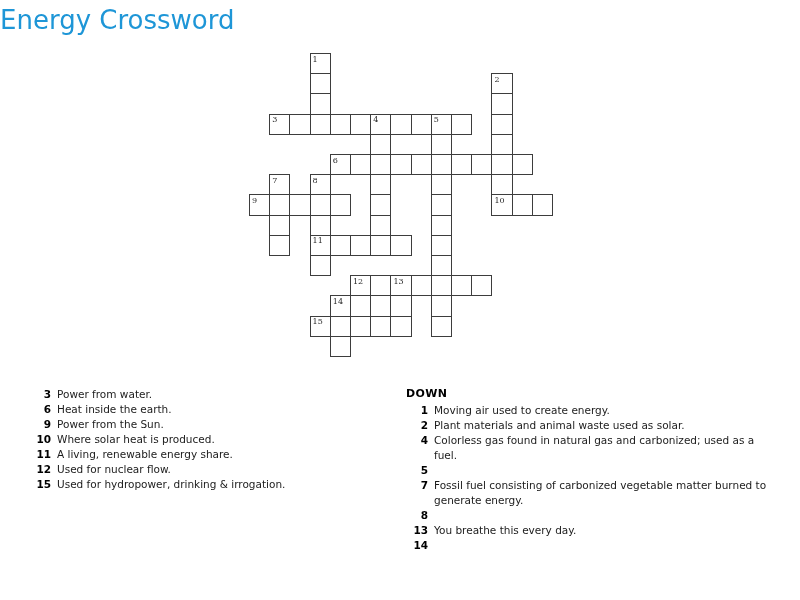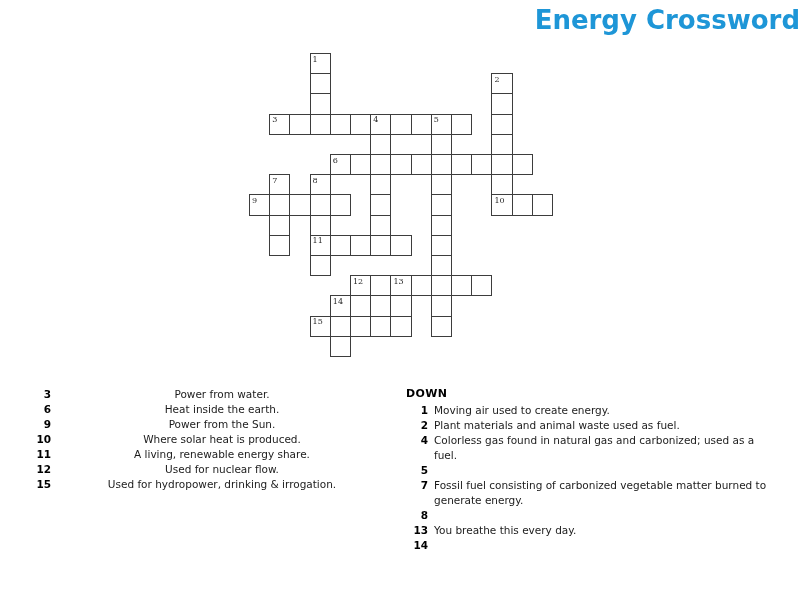--- a/index.html
+++ b/index.html
@@ -2,21 +2,21 @@
 <html><head>
 <meta charset="utf-8">
 <style>
   html,body{margin:0;padding:0;background:#ffffff;}
   #canvas{
     position:relative;width:800px;height:600px;background:#ffffff;overflow:hidden;
     font-family:"DejaVu Sans","Liberation Sans",sans-serif;
   }
   #page-title{
     position:absolute;left:0;top:5px;width:800px;margin:0;
-    text-align:right;font-size:26px;font-weight:bold;letter-spacing:0px;
+    text-align:left;font-size:26px;font-weight:normal;letter-spacing:0px;
   }
   #grid{position:absolute;left:0;top:0;width:800px;height:600px;}
   .cell{
     position:absolute;box-sizing:border-box;
     width:21.2px;height:21.2px;background:#ffffff;border:1px solid #3d3d3d;
   }
   .cell .num{
     position:absolute;left:2px;top:0.5px;
     font-family:"DejaVu Serif","Liberation Serif",serif;
     font-size:8px;line-height:9px;color:#2a2a2a;
@@ -29,21 +29,21 @@
     margin:0 0 3px 0;
   }
   .clue{display:flex;align-items:flex-start;}
   .cnum{
     flex:0 0 22px;text-align:right;font-weight:bold;font-size:10.5px;
     line-height:15px;color:#000;
   }
   .ctext{
     margin-left:6px;font-size:10.5px;line-height:15px;color:#1b1b1b;
   }
-  #across-col .ctext{width:330px;text-align:center;}
+  #across-col .ctext{width:330px;}
   #down-col .ctext{width:341px;}
 </style>
 </head>
 <body>
 
 <div id="canvas">
   <h1 id="page-title" style="color: rgb(30, 150, 215);">Energy Crossword</h1>
 
   <div id="grid">
       <div class="cell" style="left: 309.6px; top: 53px;">
@@ -189,21 +189,21 @@
 
   <div id="down-col" class="clue-col">
     <div class="clue-heading">DOWN</div>
     <div id="down-list">
         <div class="clue">
           <span class="cnum">1</span>
           <span class="ctext">Moving air used to create energy.</span>
         </div>
         <div class="clue">
           <span class="cnum">2</span>
-          <span class="ctext">Plant materials and animal waste used as fuel.</span>
+          <span class="ctext">Plant materials and animal waste used as solar.</span>
         </div>
         <div class="clue">
           <span class="cnum">4</span>
           <span class="ctext">Colorless gas found in natural gas and carbonized; used as a fuel.</span>
         </div>
         <div class="clue">
           <span class="cnum">5</span>
         </div>
         <div class="clue">
           <span class="cnum">7</span>

